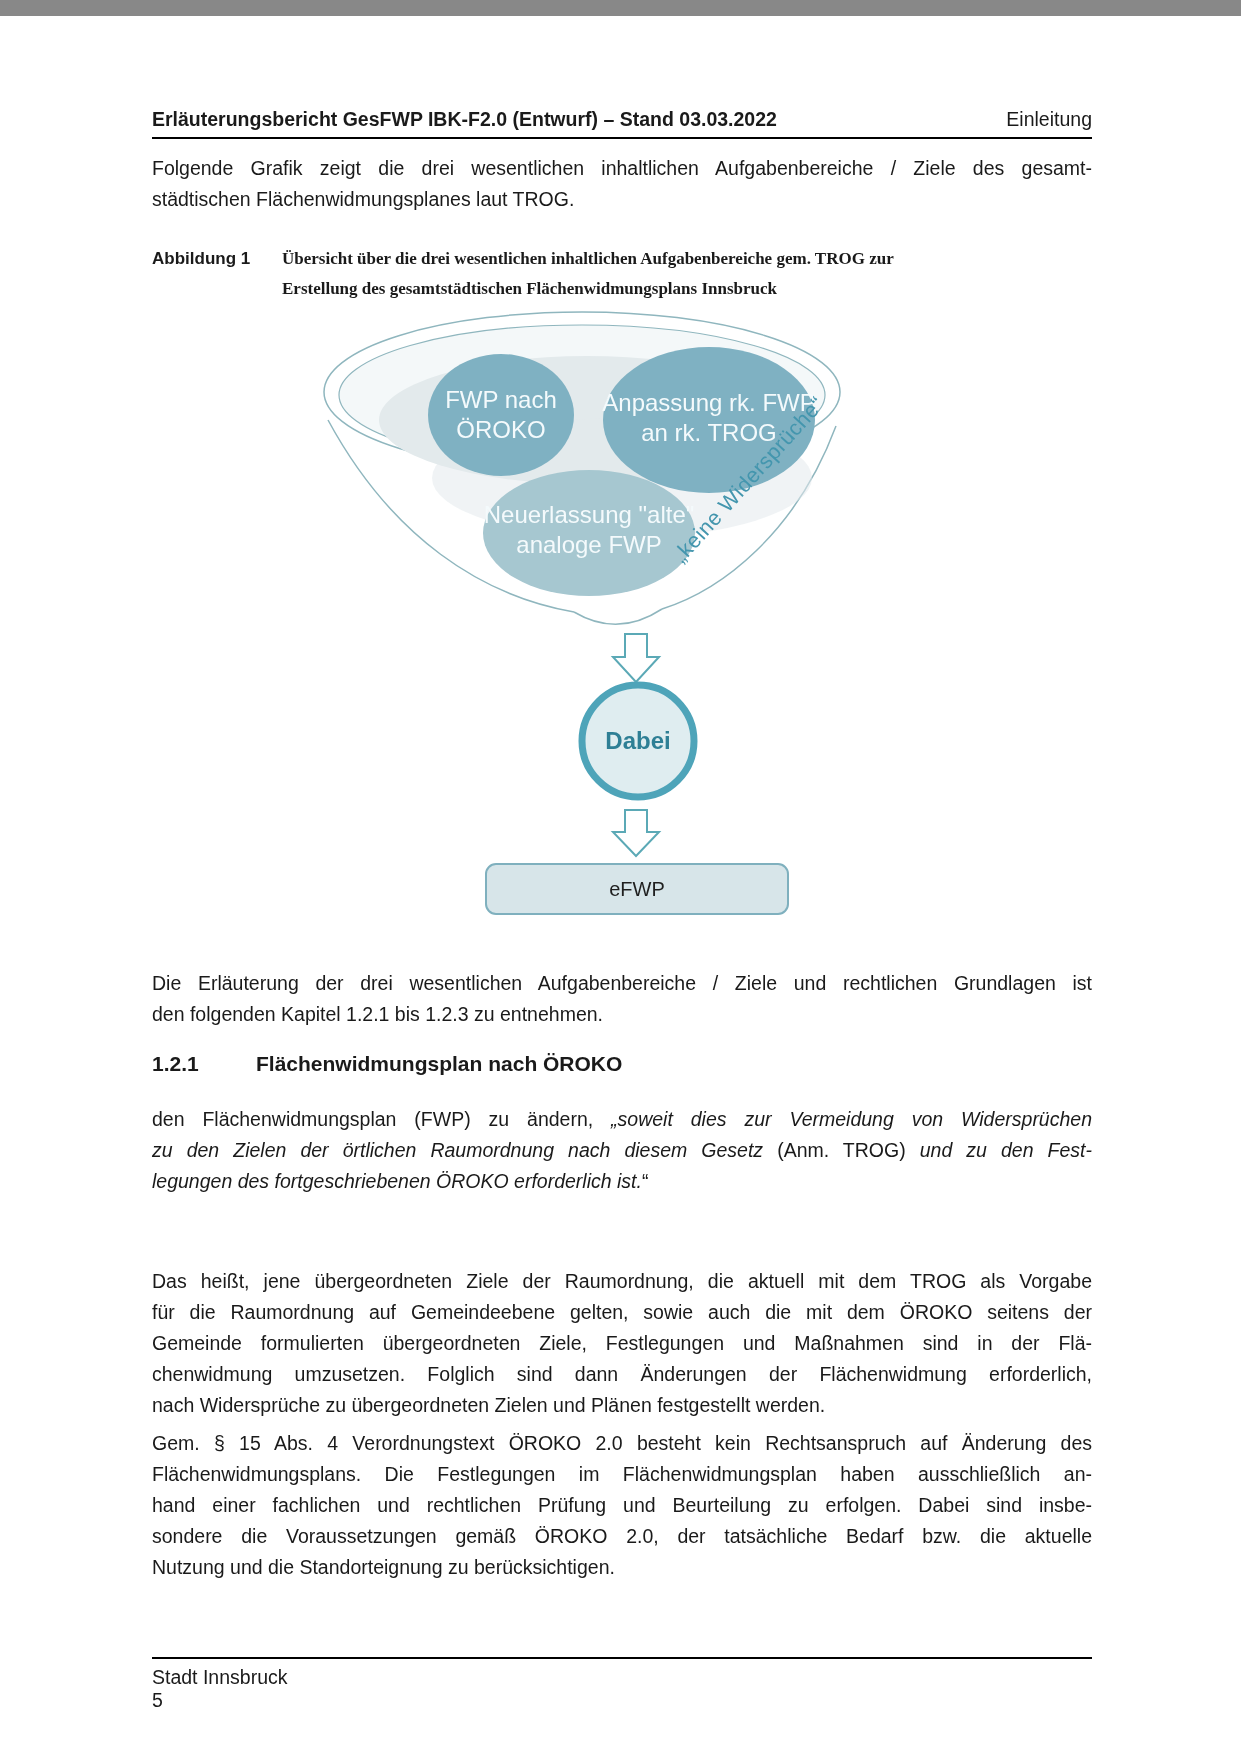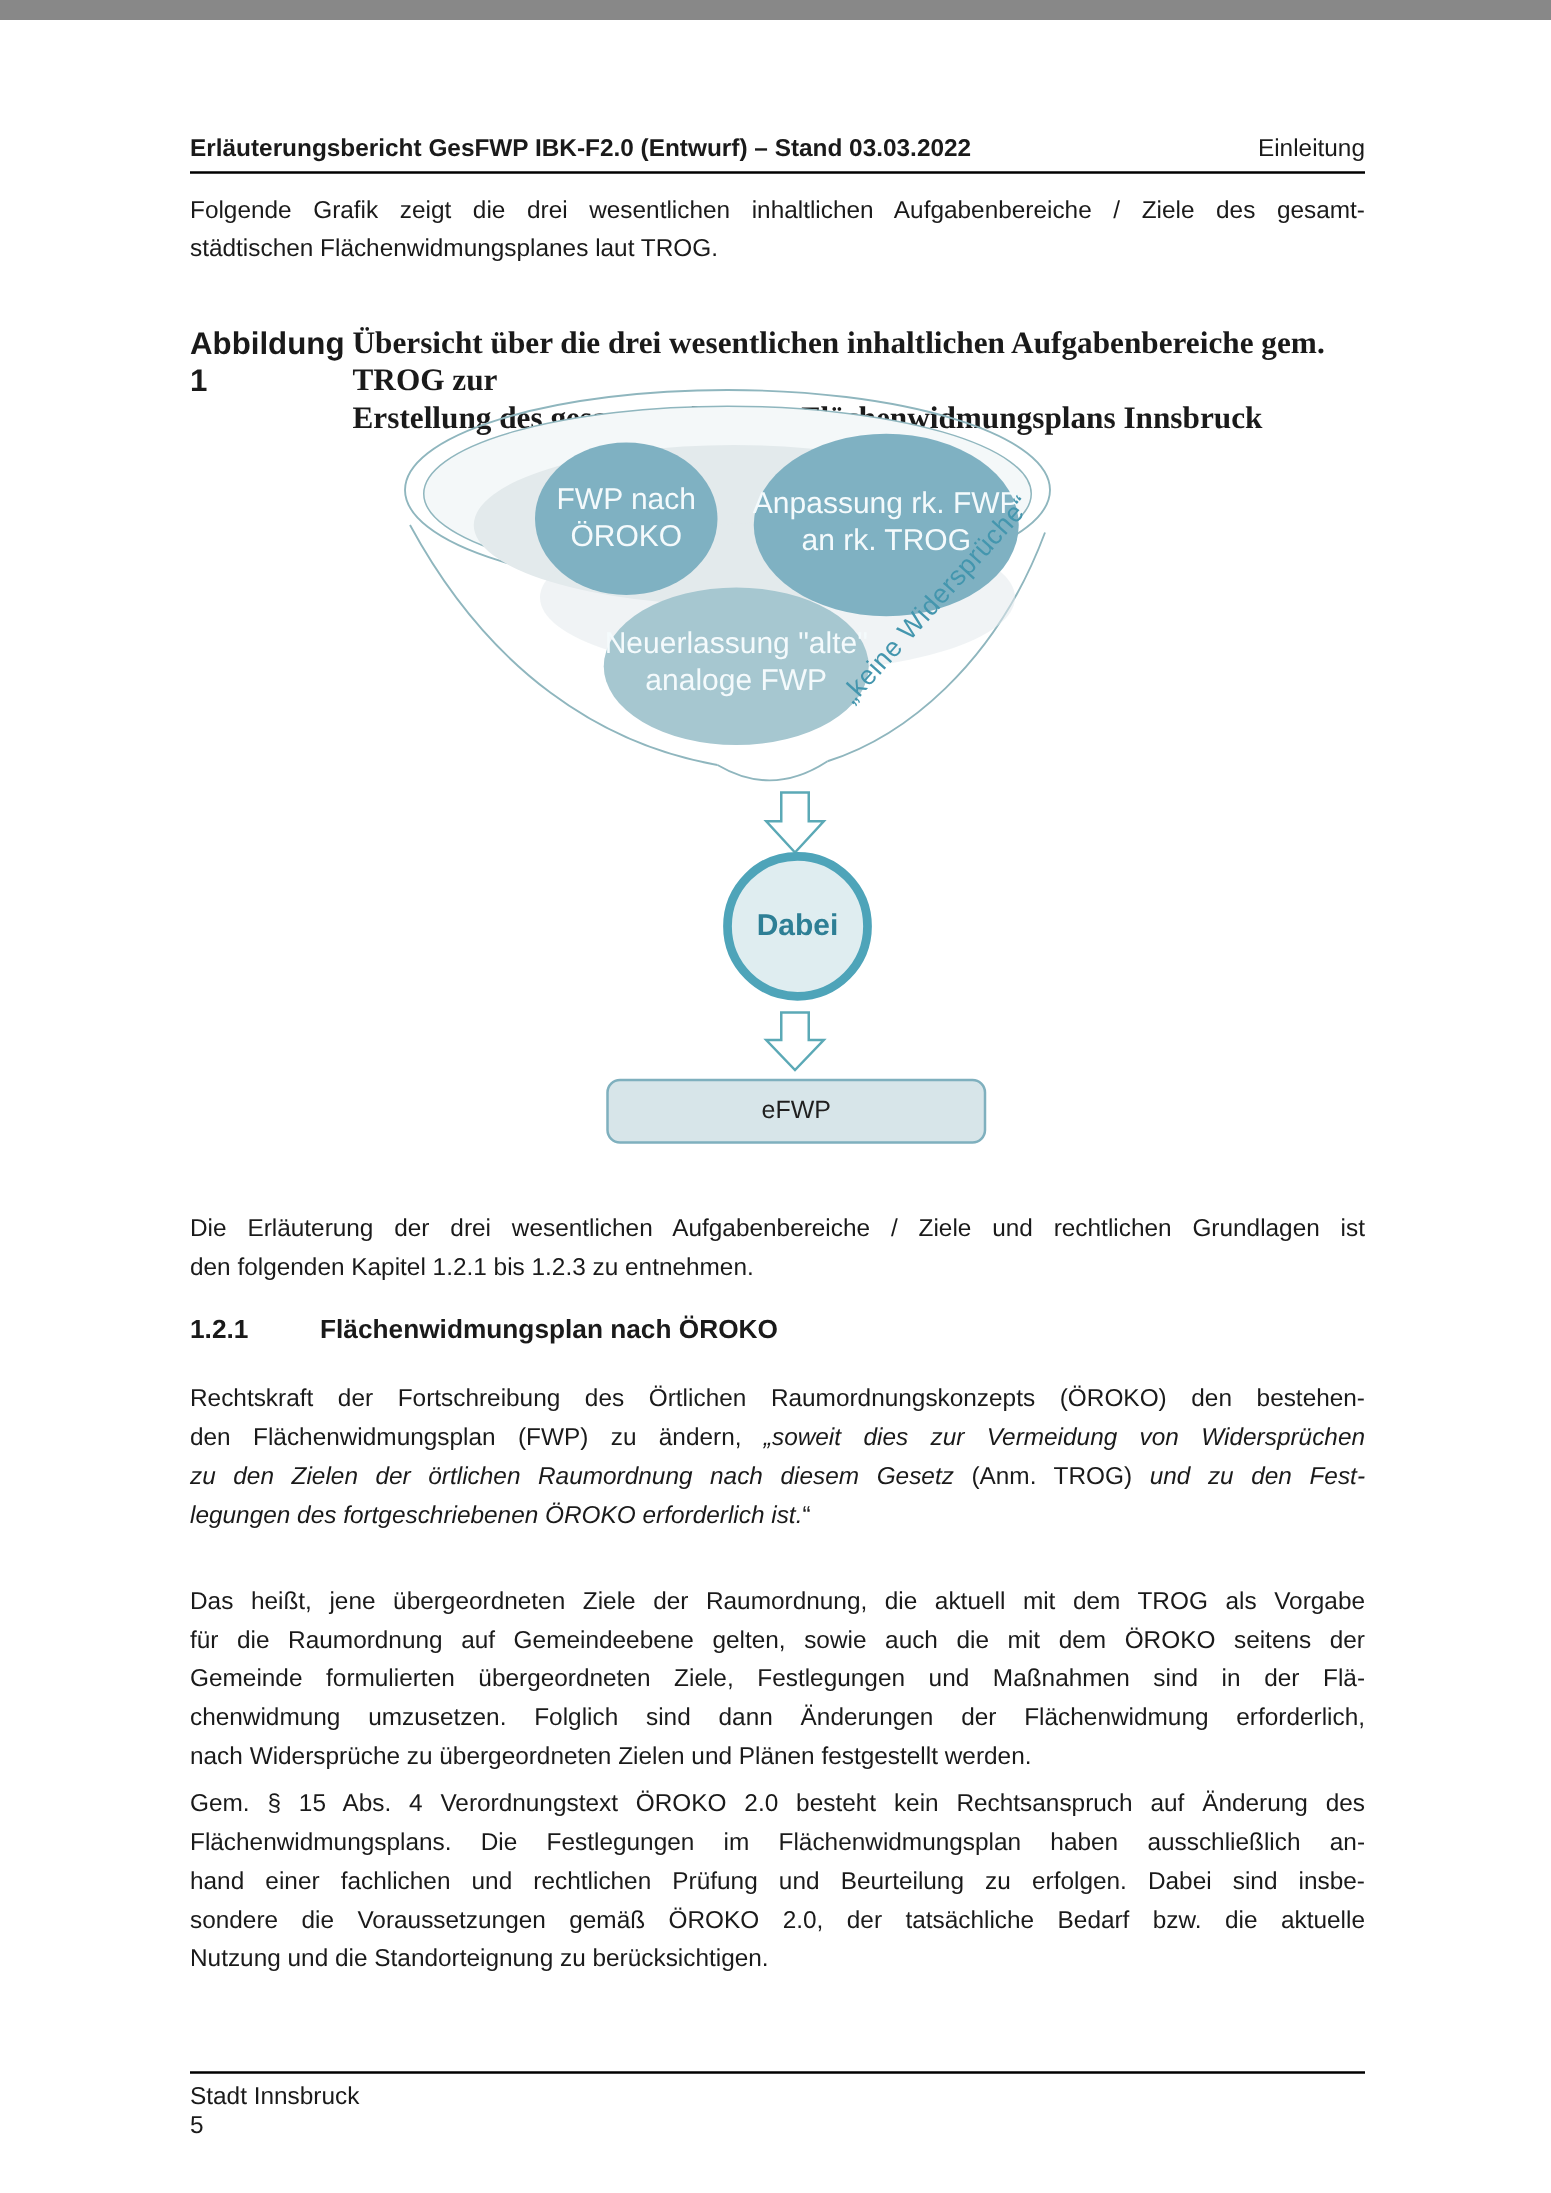--- a/index.html
+++ b/index.html
@@ -12,21 +12,21 @@
   
   .header-row{left:152px; top:92px; width:940px; display:flex; justify-content:space-between; align-items:baseline; font-size:19.5px;}
   .header-left{font-weight:bold;}
   .header-right{font-weight:normal;}
   .header-rule{left:152px; top:121px; width:940px; height:2px; background:#000;}
   
   .body-block{left:152px; width:940px; font-size:19.5px; line-height:31px;}
   .just .tline{text-align:justify; text-align-last:justify;}
   .just .tline.tlast{text-align-last:left;}
   
-  .caption{left:152px; top:244px; width:940px; display:flex; font-weight:bold; font-size:25px; line-height:30px;}
+  .caption{left:152px; top:228px; width:940px; display:flex; font-weight:bold; font-size:17px; line-height:30px;}
   .cap-label{flex:0 0 130px;}
   .cap-text .tline{text-align:left;font-family:Liberation Serif, serif;}
   
   .sec-heading{left:152px; top:1036px; width:940px; display:flex; font-weight:bold; font-size:21px;}
   .sec-num{flex:0 0 104px;}
   
   .diagram{left:152px; top:292px; width:940px; height:620px;}
   .diagram svg{position:absolute; left:0; top:0;}
   .lbl{position:absolute; transform:translate(-50%,-50%); text-align:center; white-space:pre-line; line-height:1.25;}
   .lbl-ellipse{color:#f4fafc; font-size:24px;}
@@ -101,21 +101,20 @@
       <div class="tline">Die Erläuterung der drei wesentlichen Aufgabenbereiche / Ziele und rechtlichen Grundlagen ist</div>
       <div class="tline tlast">den folgenden Kapitel 1.2.1 bis 1.2.3 zu entnehmen.</div>
     </div>
 
   <div class="abs sec-heading">
     <span class="sec-num">1.2.1</span>
     <span>Flächenwidmungsplan nach ÖROKO</span>
   </div>
 
   <div class="abs body-block just" style="top:1088px;">
-      <div class="tline">Rechtskraft der Fortschreibung des Örtlichen Raumordnungskonzepts (ÖROKO) den bestehen-</div>
       <div class="tline">den Flächenwidmungsplan (FWP) zu ändern, <i>„soweit dies zur Vermeidung von Widersprüchen</i></div>
       <div class="tline"><i>zu den Zielen der örtlichen Raumordnung nach diesem Gesetz</i> (Anm. TROG) <i>und zu den Fest-</i></div>
       <div class="tline tlast"><i>legungen des fortgeschriebenen ÖROKO erforderlich ist.</i>“</div>
     </div>
   <div class="abs body-block just" style="top:1250px;">
       <div class="tline">Das heißt, jene übergeordneten Ziele der Raumordnung, die aktuell mit dem TROG als Vorgabe</div>
       <div class="tline">für die Raumordnung auf Gemeindeebene gelten, sowie auch die mit dem ÖROKO seitens der</div>
       <div class="tline">Gemeinde formulierten übergeordneten Ziele, Festlegungen und Maßnahmen sind in der Flä-</div>
       <div class="tline">chenwidmung umzusetzen. Folglich sind dann Änderungen der Flächenwidmung erforderlich,</div>
       <div class="tline tlast">nach Widersprüche zu übergeordneten Zielen und Plänen festgestellt werden.</div>

